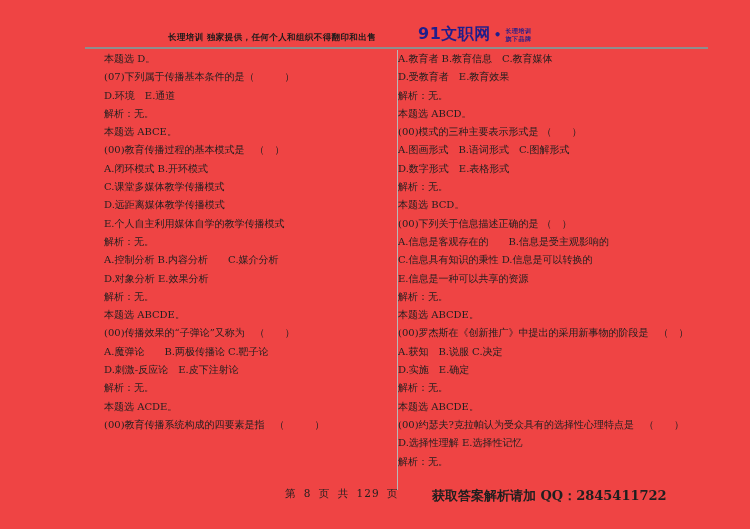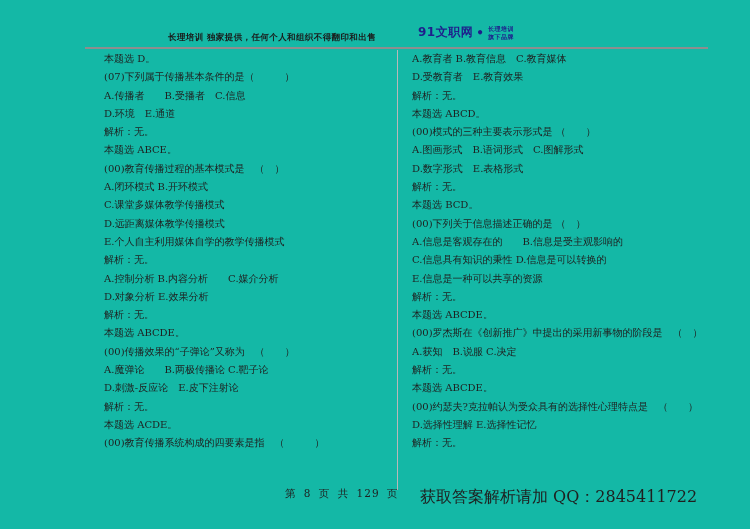--- a/index.html
+++ b/index.html
@@ -2,65 +2,65 @@
 <html><head>
   <meta charset="utf-8">
   <style>
     html, body { margin: 0; padding: 0; }
     body {
       width: 750px; height: 529px;
       background: #ffffff;
       font-family: "DejaVu Serif", "Liberation Serif", serif;
       color: #1f1f1f;
     }
-    .page { position: relative; width: 750px; height: 529px; background: #14b8a6; overflow: hidden; }
+    .page { position: relative; width: 750px; height: 529px; background: #ef4444; overflow: hidden; }
 
     
     .header {
       position: absolute; left: 85px; top: 0; width: 623px; height: 47px;
       border-bottom: 2px solid #8e8e8e;
     }
     .disclaimer {
       position: absolute; left: 83px; top: 32px;
       font-size: 8.5px; font-weight: bold; letter-spacing: 0.4px;
       color: #1a1a1a; white-space: pre;
     }
     .brand {
       position: absolute; left: 333px; top: 24px;
       display: flex; align-items: center;
       color: #1e1e8c;
       font-family: "DejaVu Sans", "Liberation Sans", sans-serif;
     }
-    .brand-name { font-size: 12px; font-weight: bold; letter-spacing: 0.5px; }
+    .brand-name { font-size: 16px; font-weight: bold; letter-spacing: 0.5px; }
     .brand-bullet { font-size: 12px; margin: 0 4px 0 3px; font-weight: bold; }
     .brand-tagline { display: flex; flex-direction: column; justify-content: center; }
     .brand-tagline span { font-size: 6px; line-height: 8px; font-weight: bold; letter-spacing: 0.5px; }
 
     
     .content {
       position: absolute; left: 85px; top: 50px; width: 623px; height: 440px;
       display: flex;
     }
     .col { box-sizing: border-box; }
     .col-left { width: 296px; padding-left: 3px; margin-left: 16px; }
-    .col-right { flex: 1; border-left: 1px solid #b8b8b8; padding-left: 14px; }
+    .col-right { flex: 1; border-left: 1px solid #b8b8b8; padding-left: 0; }
     .line {
       height: 18.3px; line-height: 18.3px;
       font-size: 10px; white-space: pre; overflow: hidden;
       color: #1f1f1f;
     }
 
     
     .footer-page {
       position: absolute; left: 237px; top: 487px;
       font-size: 10.5px; word-spacing: 3px; letter-spacing: 1px; white-space: pre; margin-left: 48px;
     }
     .footer-contact {
-      position: absolute; left: 420px; top: 487px;
-      font-size: 16px; font-weight: normal; white-space: pre;
+      position: absolute; left: 432px; top: 487px;
+      font-size: 13px; font-weight: bold; white-space: pre;
     }
   </style>
 </head>
 <body>
 
 <div class="page">
 
   <div class="header">
     <div class="disclaimer">长理培训 独家提供，任何个人和组织不得翻印和出售</div>
     <div class="brand">
@@ -70,21 +70,20 @@
         <span>长理培训</span>
         <span>旗下品牌</span>
       </span>
     </div>
   </div>
 
   <div class="content">
     <div class="col col-left">
       <div class="line">本题选 D。</div>
       <div class="line">(07)下列属于传播基本条件的是（　　　）</div>
-      <div class="line">A.传播者　　B.受播者　C.信息</div>
       <div class="line">D.环境　E.通道</div>
       <div class="line">解析：无。</div>
       <div class="line">本题选 ABCE。</div>
       <div class="line">(00)教育传播过程的基本模式是　（　）</div>
       <div class="line">A.闭环模式 B.开环模式</div>
       <div class="line">C.课堂多媒体教学传播模式</div>
       <div class="line">D.远距离媒体教学传播模式</div>
       <div class="line">E.个人自主利用媒体自学的教学传播模式</div>
       <div class="line">解析：无。</div>
       <div class="line">A.控制分析 B.内容分析　　C.媒介分析</div>
@@ -109,20 +108,21 @@
       <div class="line">解析：无。</div>
       <div class="line">本题选 BCD。</div>
       <div class="line">(00)下列关于信息描述正确的是 （　）</div>
       <div class="line">A.信息是客观存在的　　B.信息是受主观影响的</div>
       <div class="line">C.信息具有知识的秉性 D.信息是可以转换的</div>
       <div class="line">E.信息是一种可以共享的资源</div>
       <div class="line">解析：无。</div>
       <div class="line">本题选 ABCDE。</div>
       <div class="line">(00)罗杰斯在《创新推广》中提出的采用新事物的阶段是　（　）</div>
       <div class="line">A.获知　B.说服 C.决定</div>
+      <div class="line">D.实施　E.确定</div>
       <div class="line">解析：无。</div>
       <div class="line">本题选 ABCDE。</div>
       <div class="line">(00)约瑟夫?克拉帕认为受众具有的选择性心理特点是　（　　）</div>
       <div class="line">D.选择性理解 E.选择性记忆</div>
       <div class="line">解析：无。</div>
     </div>
   </div>
 
   <div class="footer-page">第 8 页 共 129 页</div>
   <div class="footer-contact">获取答案解析请加 QQ：2845411722</div>

